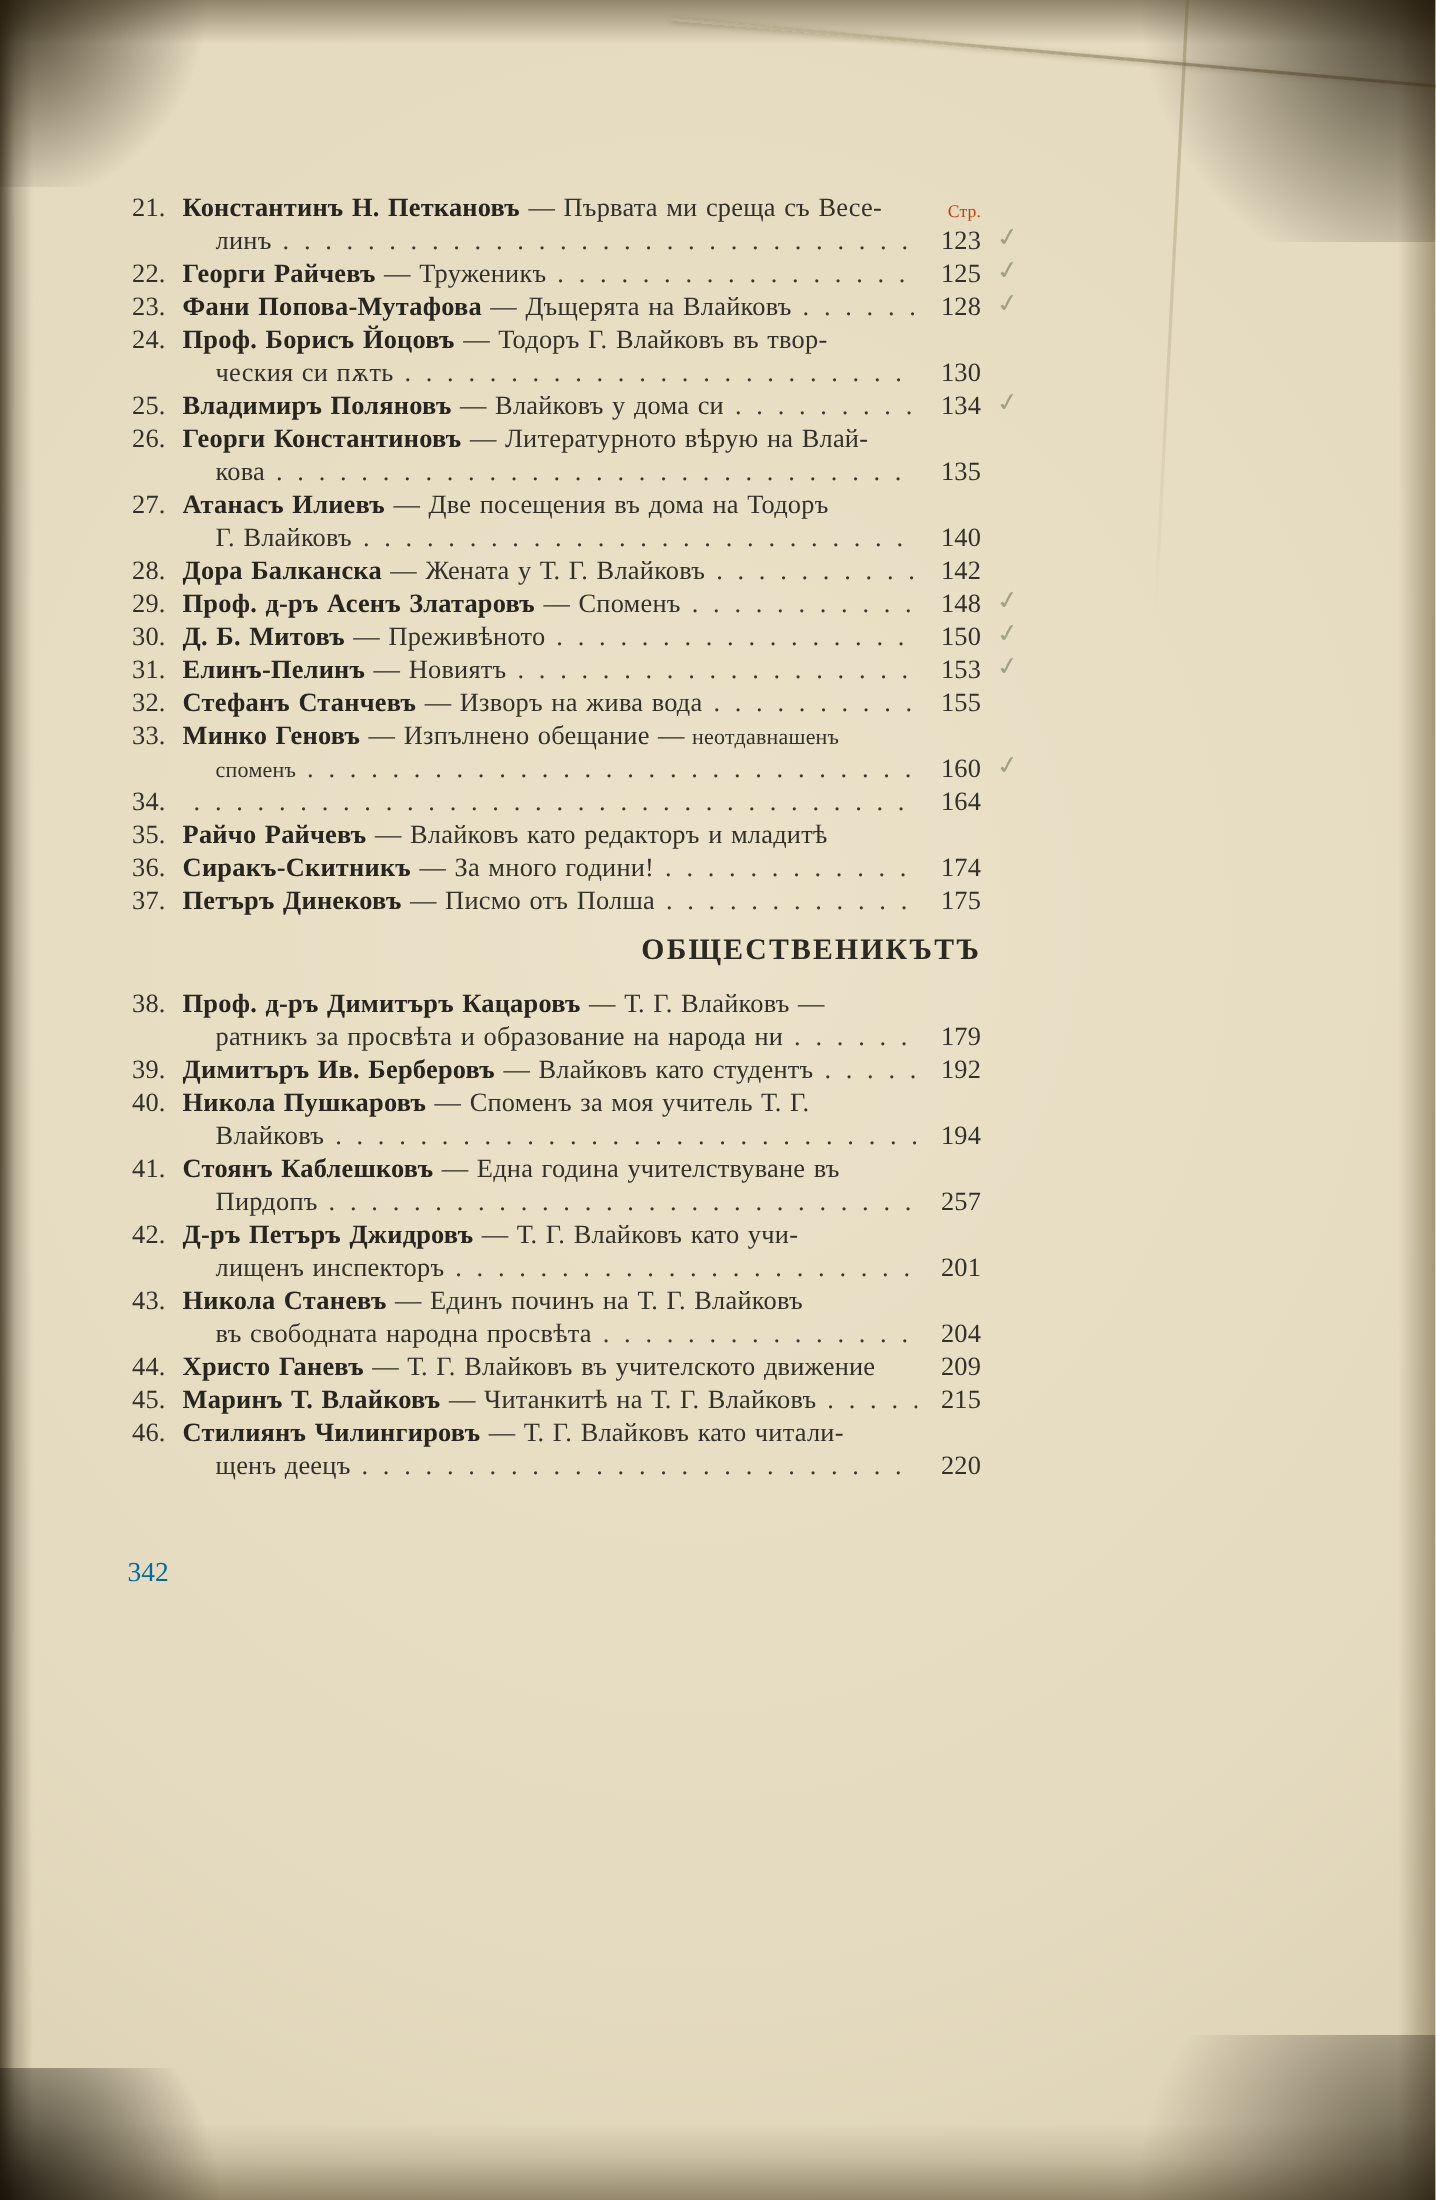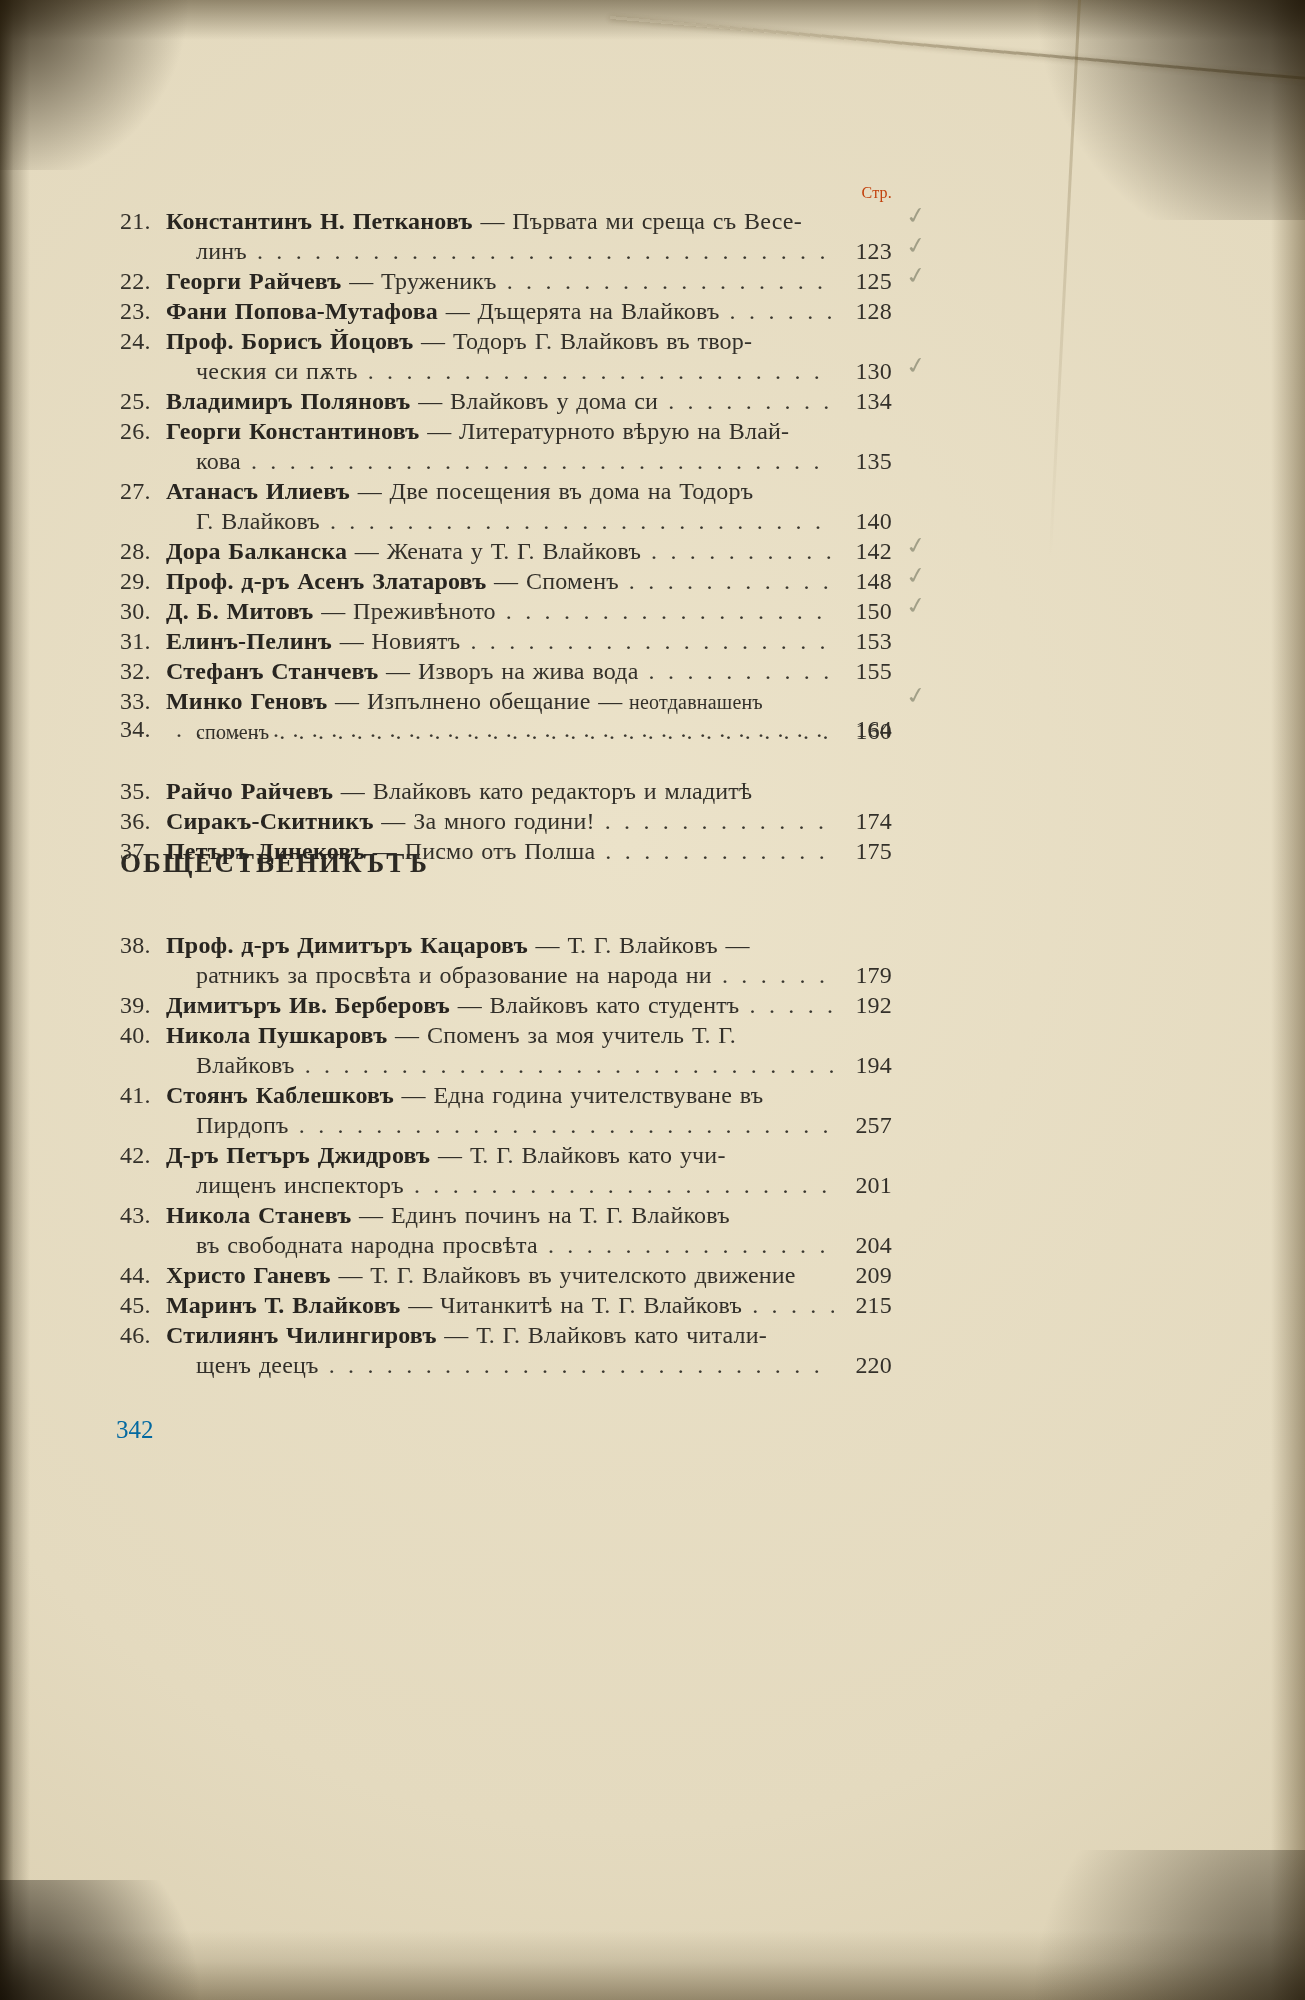--- a/index.html
+++ b/index.html
@@ -37,27 +37,27 @@
     transform:rotate(3deg); transform-origin:top center; }
 
   
   .content {
     position:absolute; left:120px; top:174px; width:772px;
     font-size:24px; line-height:30px; color:#33302a;
     letter-spacing:0.2px; word-spacing:1.5px;
   }
   .col-header { position:absolute; top:4px; right:0; font-size:16px; color:#c2410c; }
   .section-heading {
-    text-align:left; font-weight:bold; font-size:27px; letter-spacing:2px;
+    text-align:right; font-weight:bold; font-size:27px; letter-spacing:2px;
     margin:14px 0 20px 0; color:#2c2923;
   }
   .row { display:flex; align-items:baseline; position:relative; white-space:nowrap; height:30px; }
   .num { flex:none; width:46px; }
   .cont .num { width:76px; }
-  .body { flex:0 1 auto; overflow:hidden;margin-top:32px; }
+  .body { flex:0 1 auto; overflow:hidden; }
   .body b { font-weight:bold; color:#282520; }
   .small { font-size:20px; }
   .leader { flex:1 1 0; min-width:6px; overflow:hidden; margin:0 8px 0 10px; color:#3a372f; }
   .leader.dots::after {
     content:". . . . . . . . . . . . . . . . . . . . . . . . . . . . . . . . . . . . . . . . . . . . . . . .";
     word-spacing:7px;
   }
   .pg { flex:none; min-width:50px; text-align:right; }
   .mark {
     position:absolute; right:-34px; top:-3px; font-size:22px;

